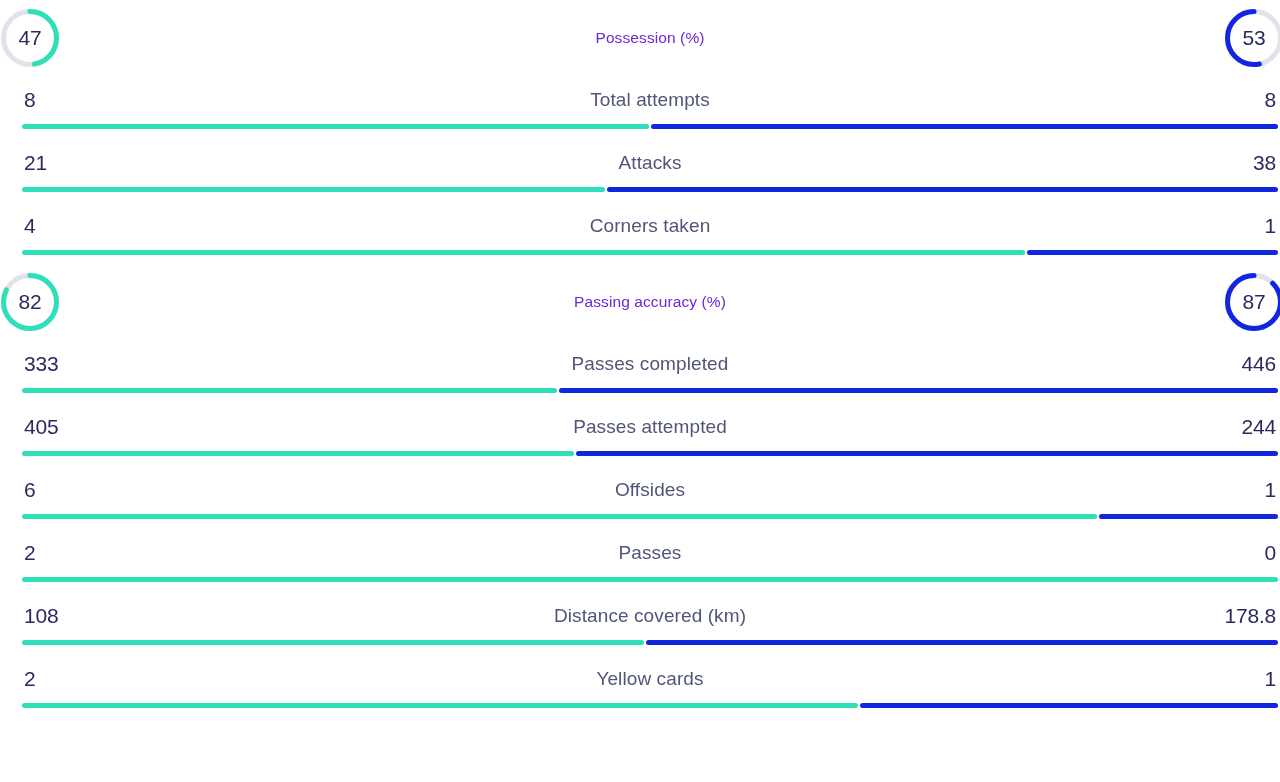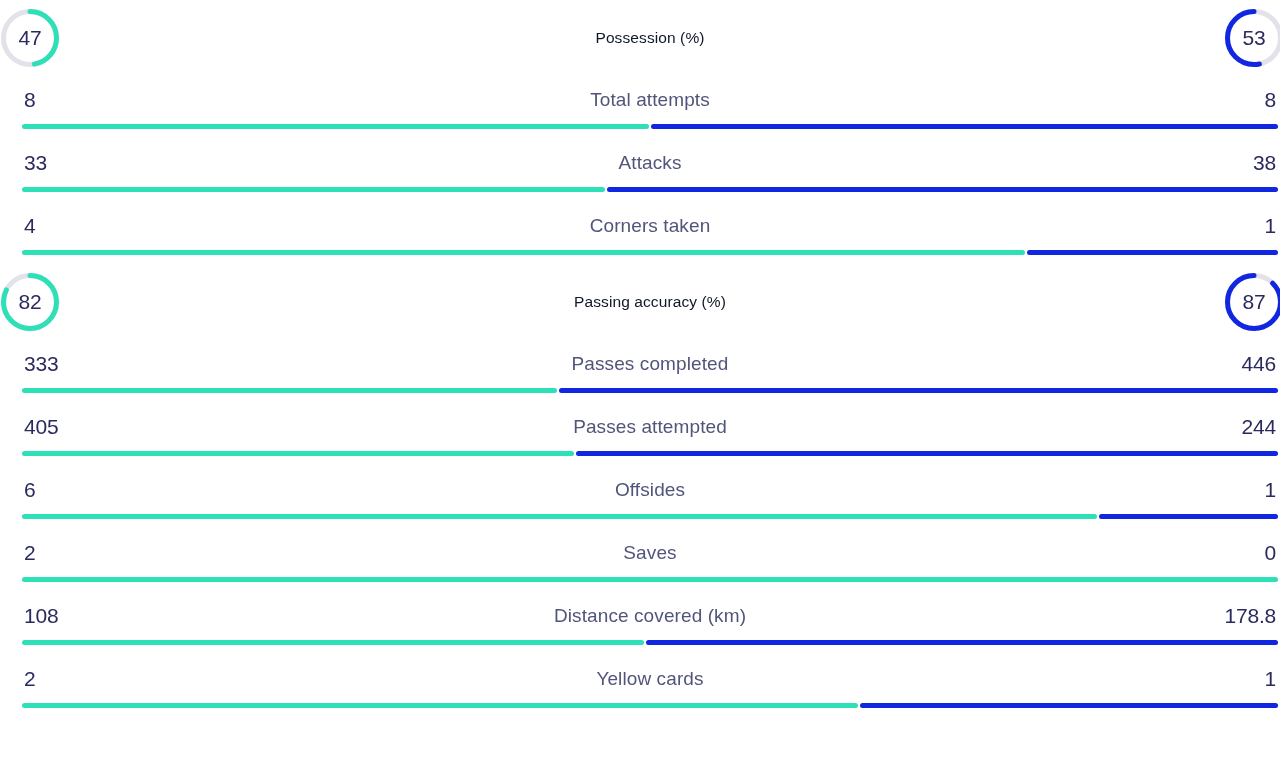--- a/index.html
+++ b/index.html
@@ -30,21 +30,21 @@
 
   
   .gauge-row {
     height: 75px;
     display: flex;
     align-items: center;
     justify-content: center;
   }
   .gauge-row .row-label {
     font-size: 15.5px;
-    color: #0f172a;
+    color: #6d28d9;
     letter-spacing: 0.1px;
     text-align: right;
     white-space: nowrap;
   }
   .gauge {
     position: absolute;
     top: 50%;
     width: 62px;
     height: 62px;
     margin-top: -31px;
@@ -138,21 +138,21 @@
         <div class="row-label">Total attempts</div>
         <div class="side-value right">8</div>
       </div>
       <div class="bar-track">
         <div class="bar-seg home" style="flex: 50 0 0px; background: rgb(46, 224, 184);"></div>
         <div class="bar-seg away" style="flex: 50 0 0px; background: rgb(16, 38, 224);"></div>
       </div>
     </div>
     <div class="stat-row bar-row">
       <div class="row-top">
-        <div class="side-value left">33</div>
+        <div class="side-value left">21</div>
         <div class="row-label">Attacks</div>
         <div class="side-value right">38</div>
       </div>
       <div class="bar-track">
         <div class="bar-seg home" style="flex: 46.5 0 0px; background: rgb(46, 224, 184);"></div>
         <div class="bar-seg away" style="flex: 53.5 0 0px; background: rgb(16, 38, 224);"></div>
       </div>
     </div>
     <div class="stat-row bar-row">
       <div class="row-top">
@@ -211,21 +211,21 @@
         <div class="side-value right">1</div>
       </div>
       <div class="bar-track">
         <div class="bar-seg home" style="flex: 85.7 0 0px; background: rgb(46, 224, 184);"></div>
         <div class="bar-seg away" style="flex: 14.3 0 0px; background: rgb(16, 38, 224);"></div>
       </div>
     </div>
     <div class="stat-row bar-row">
       <div class="row-top">
         <div class="side-value left">2</div>
-        <div class="row-label">Saves</div>
+        <div class="row-label">Passes</div>
         <div class="side-value right">0</div>
       </div>
       <div class="bar-track">
         <div class="bar-seg home" style="flex: 100 0 0px; background: rgb(46, 224, 184);"></div>
       </div>
     </div>
     <div class="stat-row bar-row">
       <div class="row-top">
         <div class="side-value left">108</div>
         <div class="row-label">Distance covered (km)</div>

